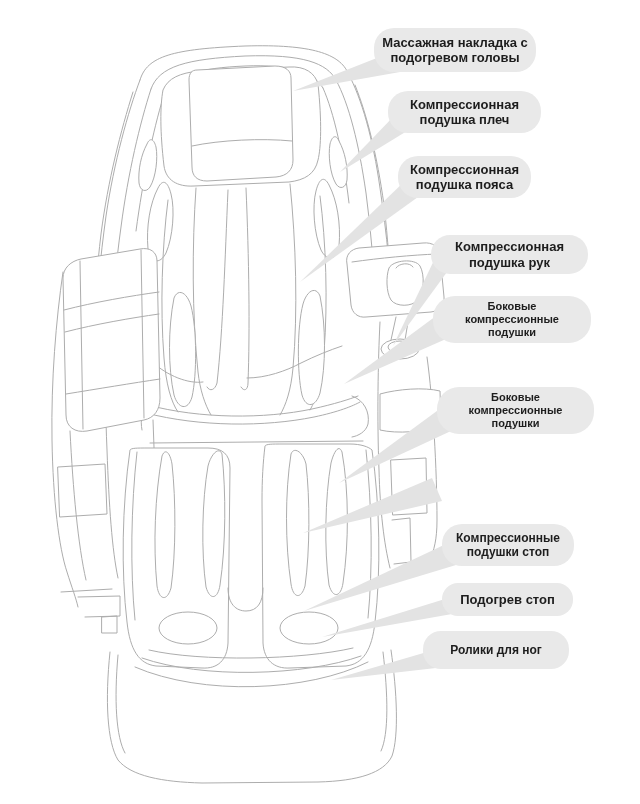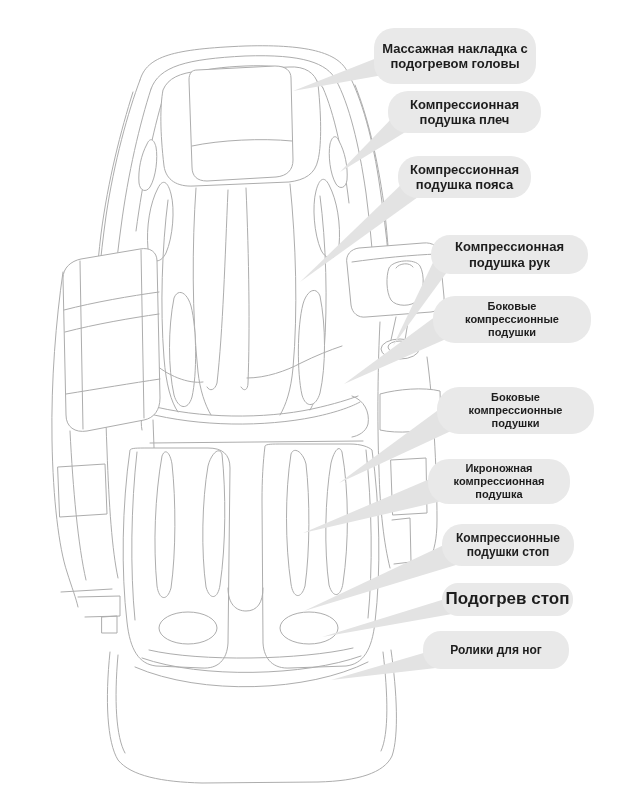--- a/index.html
+++ b/index.html
@@ -138,44 +138,41 @@
       <polygon class="wedge" points="438,252 447,272 393,346"></polygon>
       <polygon class="wedge" points="436,316 446,339 344,384"></polygon>
       <polygon class="wedge" points="441,408 451,431 339,483"></polygon>
       <polygon class="wedge" points="432,478 442,501 303,533"></polygon>
       <polygon class="wedge" points="446,544 456,565 304,611"></polygon>
       <polygon class="wedge" points="445,599 452,614 322,637"></polygon>
       <polygon class="wedge" points="427,652 436,668 331,680"></polygon>
     </g>
   </svg>
 
-  <div class="callout" style="left:374px;top:28px;width:162px;height:56px;font-size:13px;border-radius:20px;">Массажная накладка с
+  <div class="callout" style="left:374px;top:28px;width:162px;height:44px;font-size:13px;border-radius:20px;">Массажная накладка с
 подогревом головы</div>
 
   <div class="callout" style="left:388px;top:91px;width:153px;height:42px;font-size:13px;border-radius:20px;">Компрессионная
 подушка плеч</div>
 
   <div class="callout" style="left:398px;top:156px;width:133px;height:42px;font-size:13px;border-radius:20px;">Компрессионная
 подушка пояса</div>
 
   <div class="callout" style="left:431px;top:235px;width:157px;height:39px;font-size:13px;border-radius:19px;">Компрессионная
 подушка рук</div>
 
   <div class="callout" style="left:433px;top:296px;width:158px;height:47px;font-size:11px;border-radius:22px;">Боковые
 компрессионные
 подушки</div>
 
   <div class="callout" style="left:437px;top:387px;width:157px;height:47px;font-size:11px;border-radius:22px;">Боковые
 компрессионные
 подушки</div>
 
-  <div class="callout" style="left:428px;top:459px;width:142px;height:45px;font-size:11px;border-radius:21px;">Икроножная
-компрессионная
-подушка</div>
 
   <div class="callout" style="left:442px;top:524px;width:132px;height:42px;font-size:12px;border-radius:20px;">Компрессионные
 подушки стоп</div>
 
-  <div class="callout" style="left:442px;top:583px;width:131px;height:33px;font-size:17px;border-radius:16px;">Подогрев стоп</div>
+  <div class="callout" style="left:442px;top:583px;width:131px;height:33px;font-size:13px;border-radius:16px;">Подогрев стоп</div>
 
   <div class="callout" style="left:423px;top:631px;width:146px;height:38px;font-size:12px;border-radius:18px;">Ролики для ног</div>
 
 </div>
 
 </body></html>

